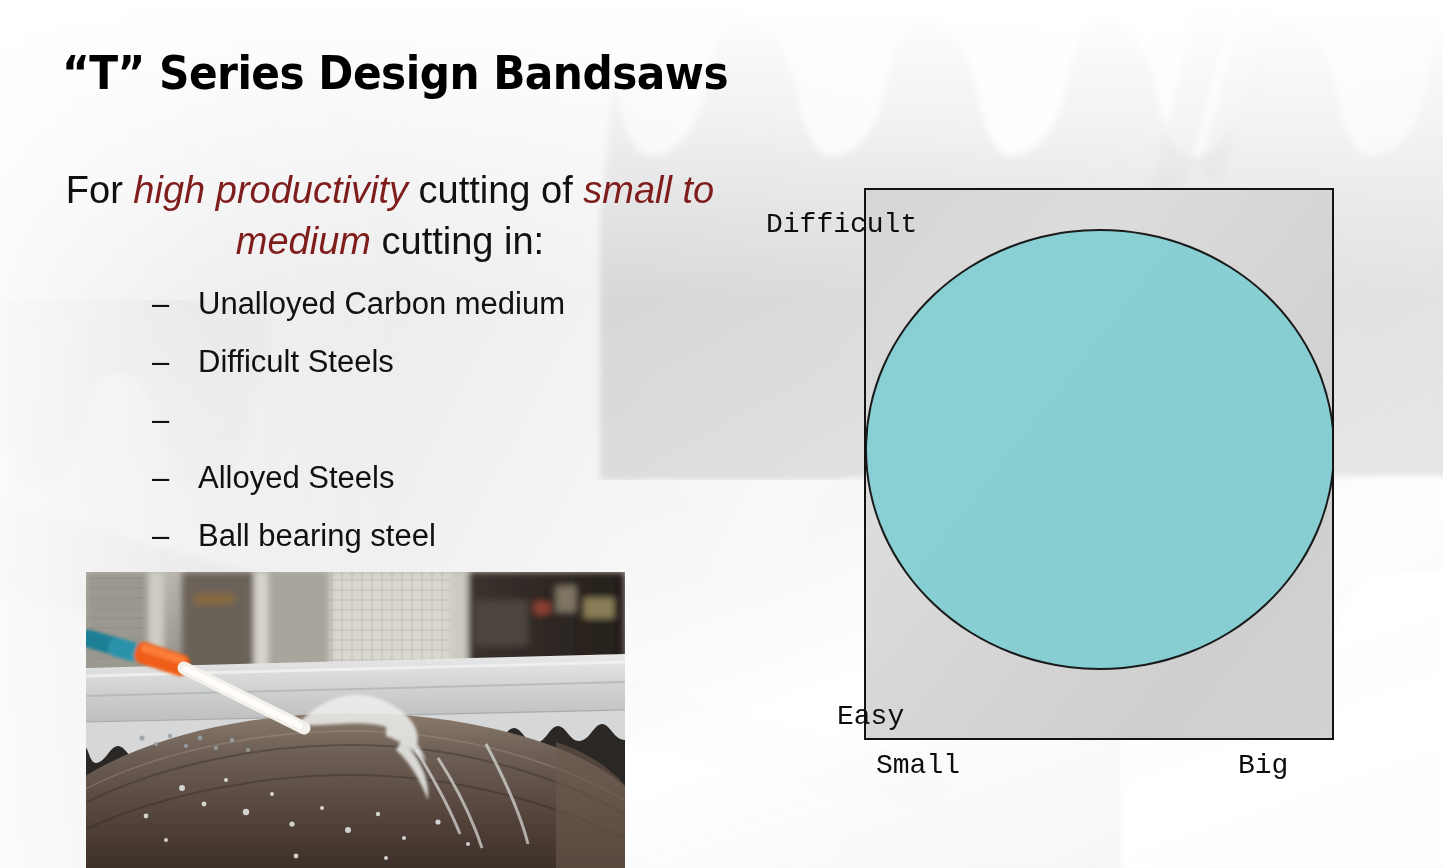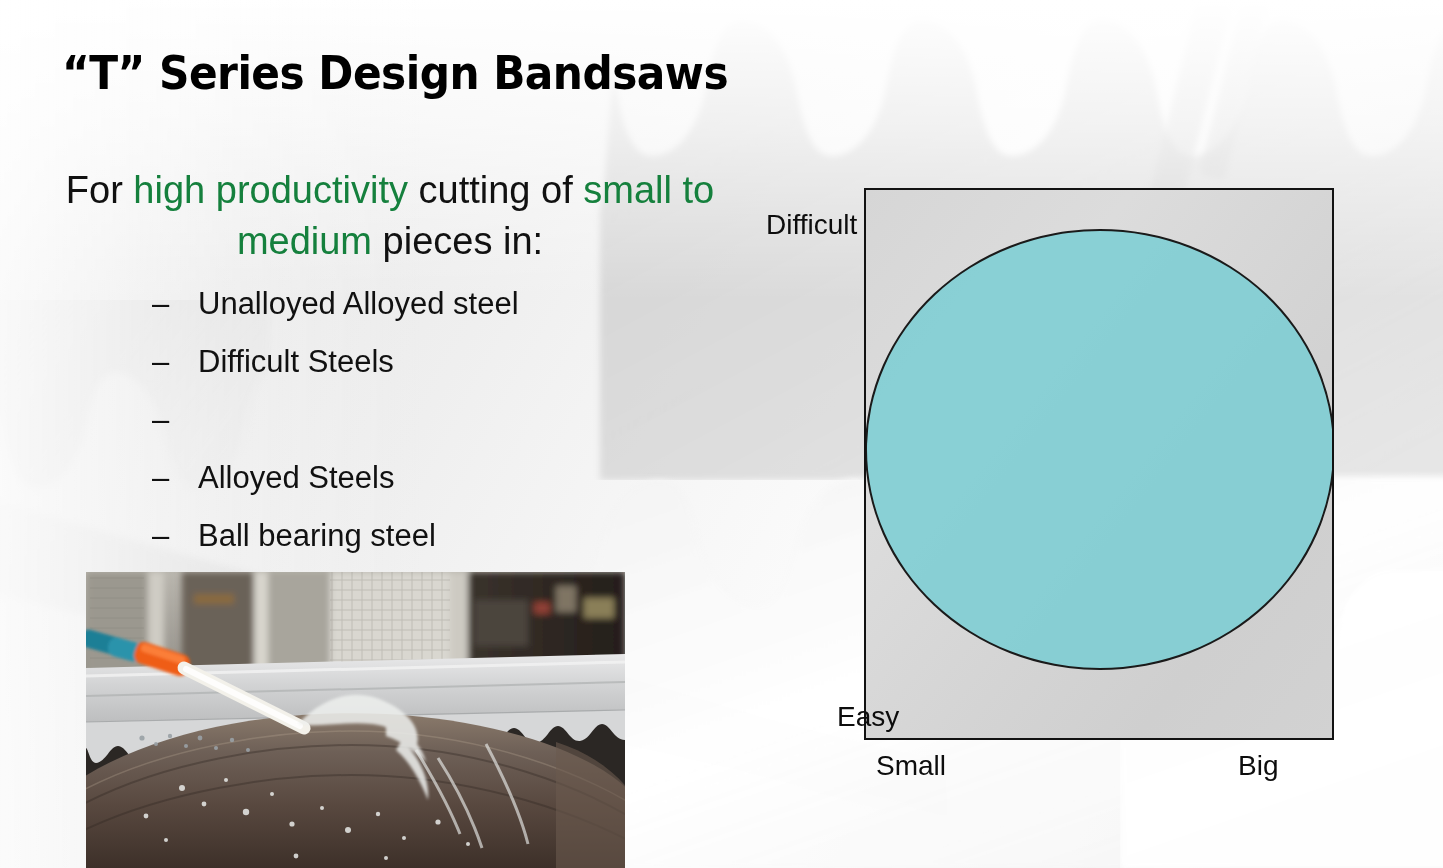--- a/index.html
+++ b/index.html
@@ -70,21 +70,21 @@
   .lead {
     position: absolute;
     left: 60px;
     top: 165px;
     width: 660px;
     text-align: center;
     font-size: 38px;
     line-height: 1.34;
     color: #111111;
   }
-  .lead .hl { color: #15803d; }
+  .lead .hl { color: #7f1d1d; font-style: italic; }
 
   
   .bullets {
     position: absolute;
     left: 152px;
     top: 287px;
     width: 560px;
   }
   .bullet-row {
     display: flex;
@@ -134,20 +134,21 @@
     border-radius: 50%;
     background: rgba(118, 205, 211, 0.82);
     border: 2px solid #1a1a1a;
     box-sizing: border-box;
   }
   .axis-label {
     position: absolute;
     font-size: 28px;
     color: #0d0d0d;
     white-space: nowrap;
+    font-family: Liberation Mono, monospace;
   }
   .lbl-difficult { left: 766px; top: 209px; }
   .lbl-easy      { left: 837px; top: 701px; }
   .lbl-small     { left: 876px; top: 750px; }
   .lbl-big       { left: 1238px; top: 750px; }
 </style>
 </head>
 <body>
 
 <div id="slide">
@@ -249,27 +250,27 @@
     </svg>
   </div>
 
   <div class="bg-wash-top"></div>
   <div class="bg-wash-left"></div>
 
   <div class="title">“T” Series Design Bandsaws</div>
 
   <div class="lead">
     <span>For </span><span class="hl">high productivity</span><span> cutting of</span>
-    <span class="hl">small to medium</span><span> pieces in:</span>
+    <span class="hl">small to medium</span><span> cutting in:</span>
   </div>
 
   <div class="bullets">
     <div class="bullet-row">
       <span class="bullet-dash">–</span>
-      <span>Unalloyed Alloyed steel</span>
+      <span>Unalloyed Carbon medium</span>
     </div>
     <div class="bullet-row">
       <span class="bullet-dash">–</span>
       <span>Difficult Steels</span>
     </div>
     <div class="bullet-row">
       <span class="bullet-dash">–</span>
     </div>
     <div class="bullet-row">
       <span class="bullet-dash">–</span>

